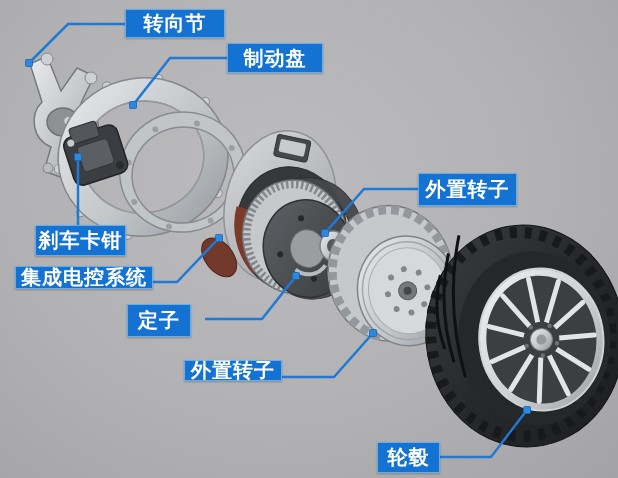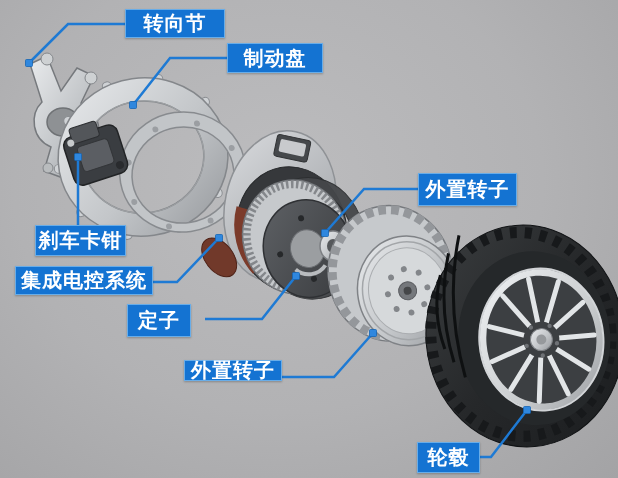--- a/index.html
+++ b/index.html
@@ -206,23 +206,23 @@
       <rect x="523.5" y="406.5" width="7" height="7" rx="1"></rect>
     </g>
   </svg>
 
   <div class="label" style="left:125px;top:9px;width:100px;height:29px;font-family:Liberation Serif, serif;">转向节</div>
 
   <div class="label" style="left:227px;top:43px;width:96px;height:30px;text-align:right;">制动盘</div>
 
   <div class="label" style="left:35px;top:225px;width:91px;height:31px;">刹车卡钳</div>
 
-  <div class="label" style="left:15px;top:266px;width:138px;height:29px;text-align:center;">集成电控系统</div>
+  <div class="label" style="left:15px;top:266px;width:138px;height:23px;text-align:center;">集成电控系统</div>
 
   <div class="label" style="left:127px;top:304px;width:64px;height:33px;">定子</div>
 
   <div class="label" style="left:184px;top:360px;width:98px;height:21px;">外置转子</div>
 
   <div class="label" style="left:418px;top:173px;width:99px;height:33px;">外置转子</div>
 
-  <div class="label" style="left:377px;top:442px;width:63px;height:31px;margin-left:40px;">轮毂</div>
+  <div class="label" style="left:377px;top:442px;width:63px;height:31px;">轮毂</div>
 
 </div>
 
 </body></html>

